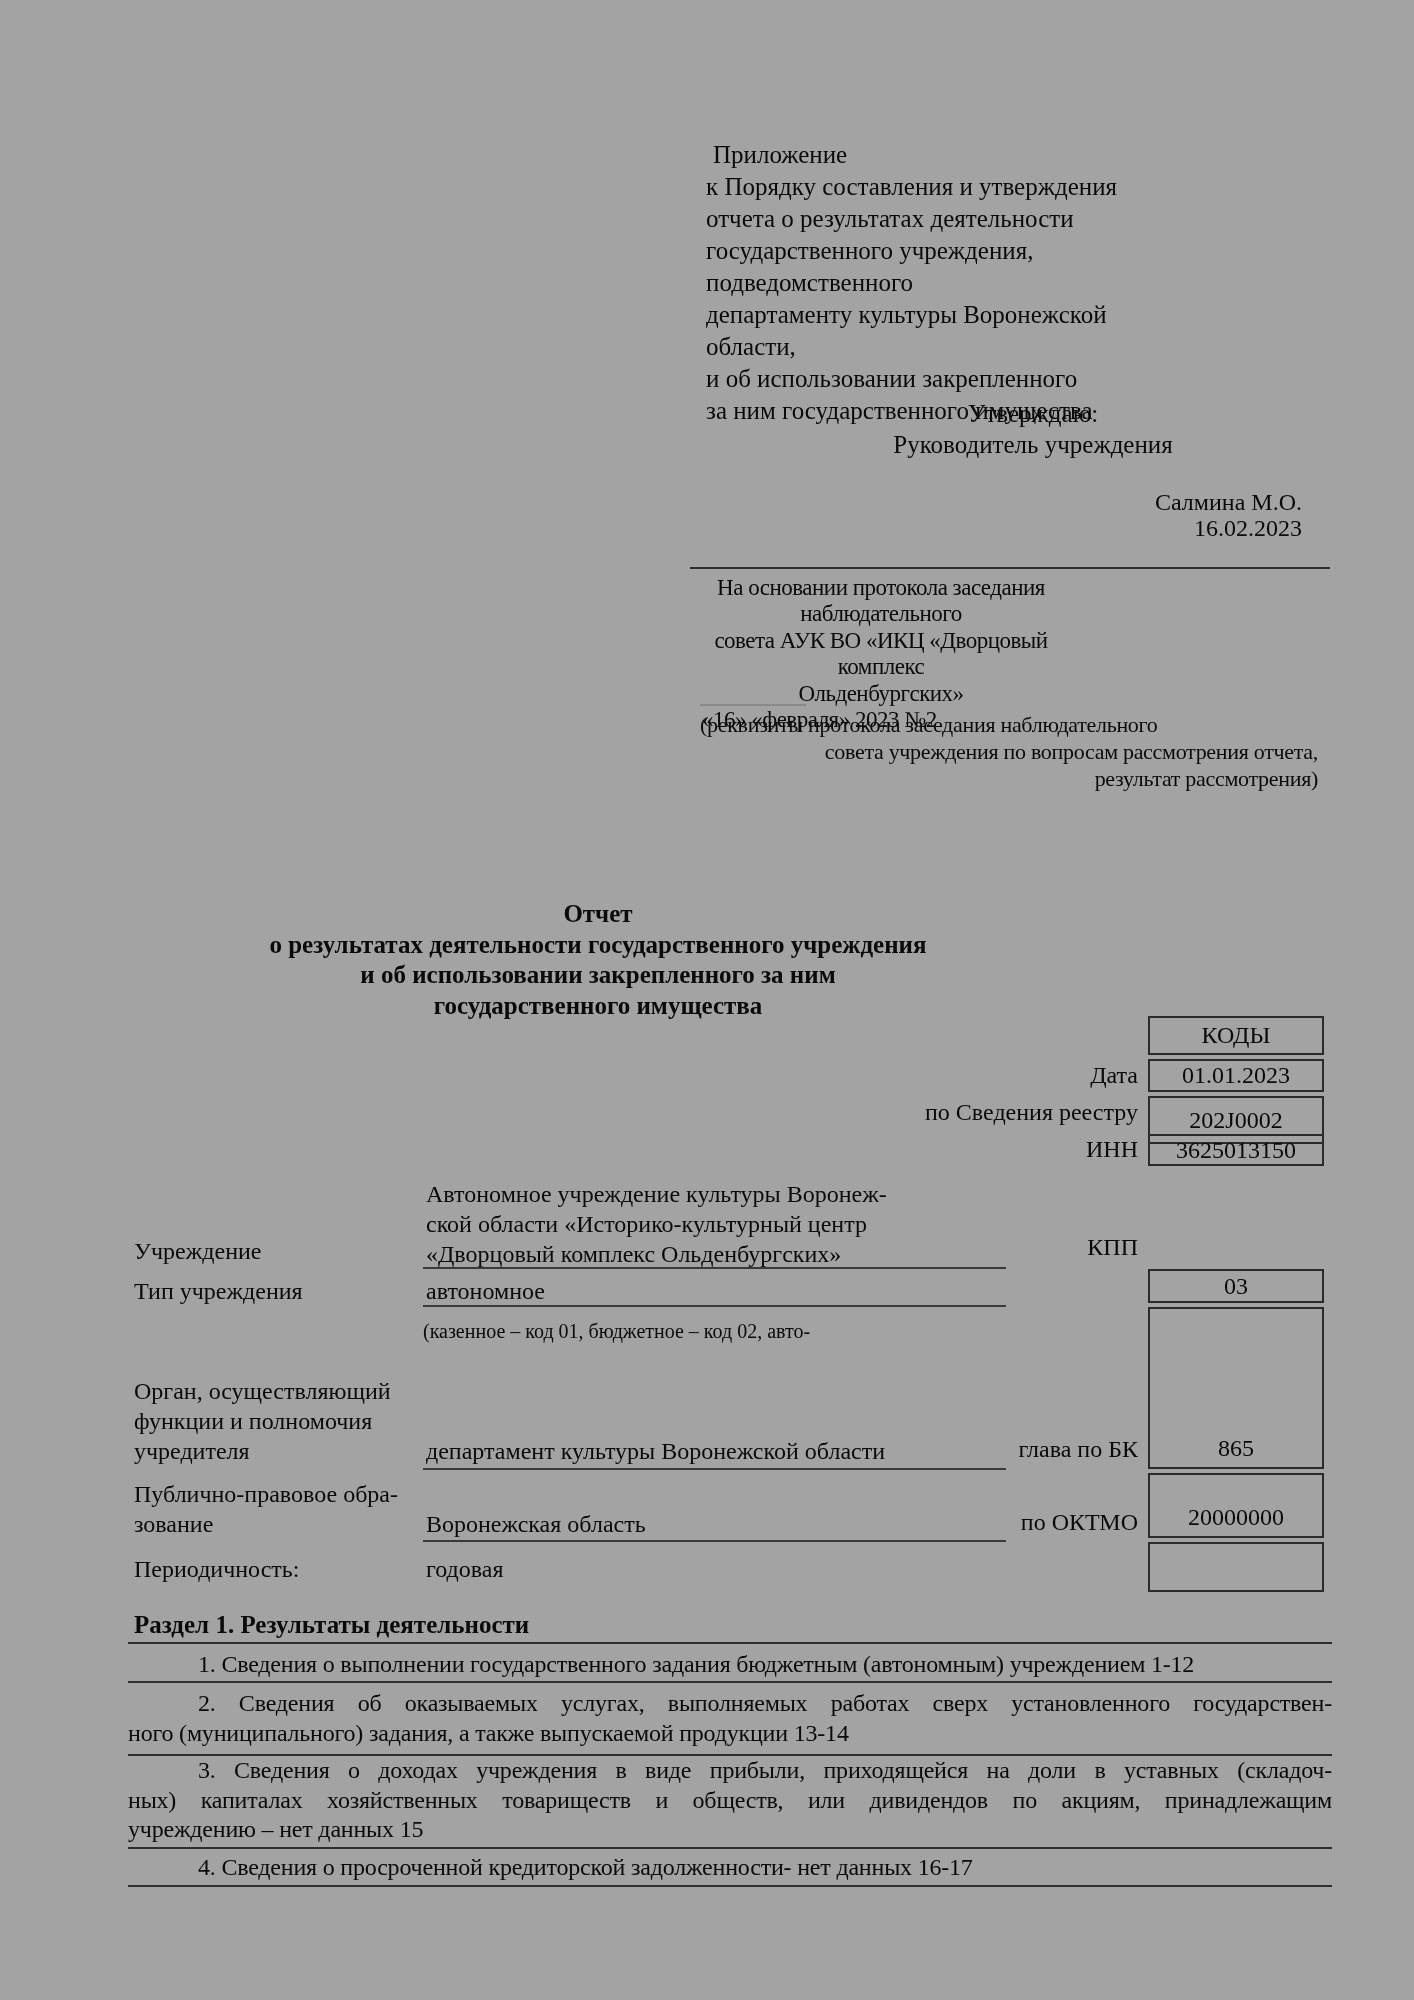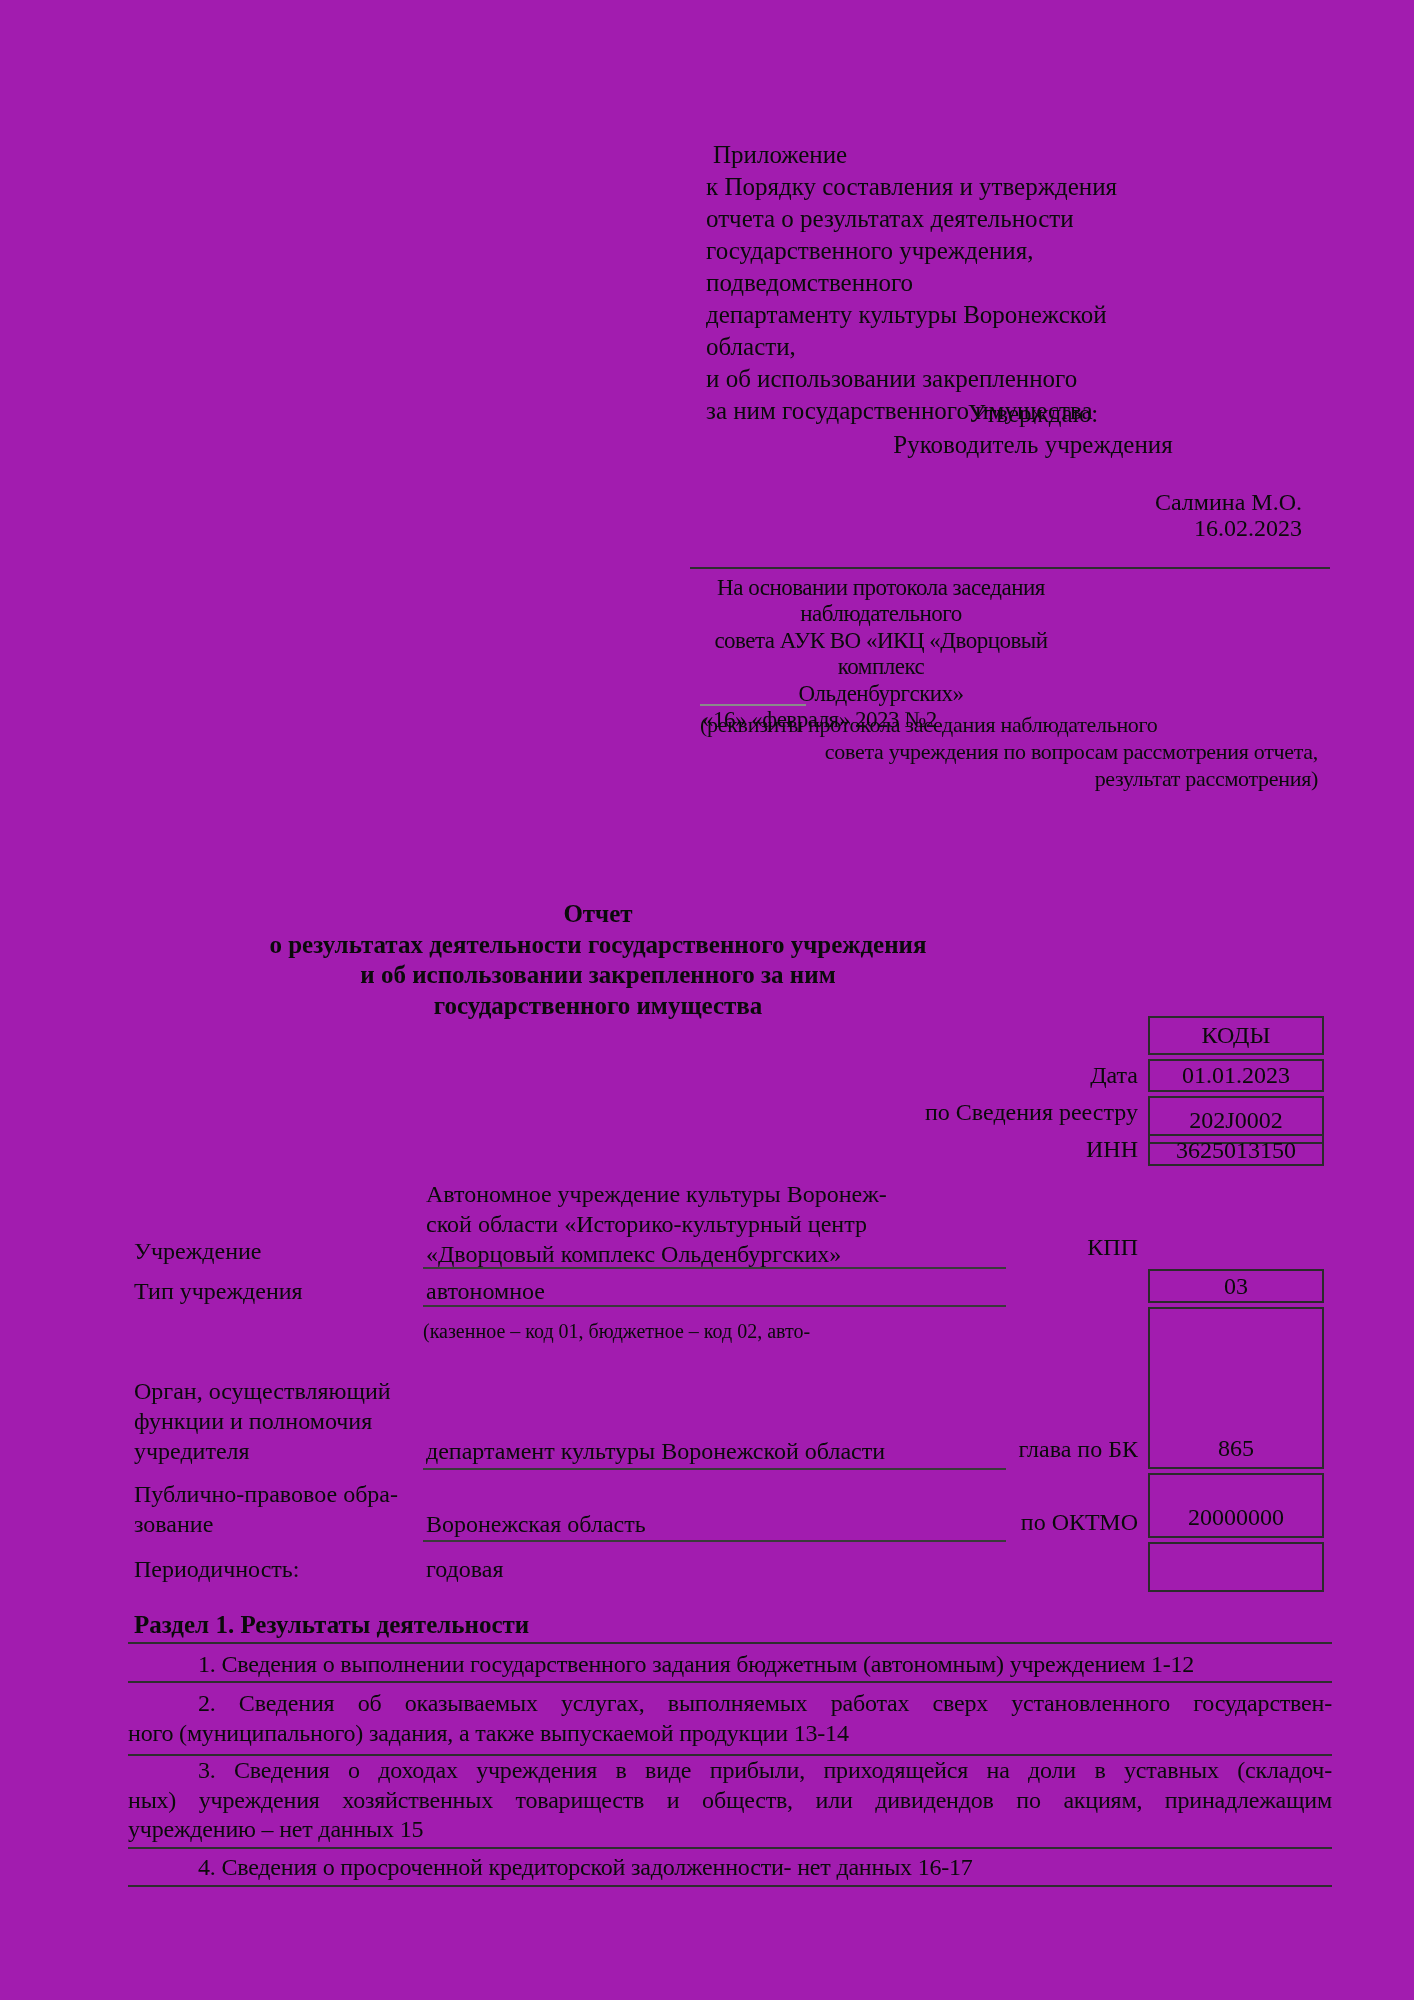--- a/index.html
+++ b/index.html
@@ -1,20 +1,20 @@
 <!DOCTYPE html>
 <html><head>
 <meta charset="utf-8">
 <style>
   html,body{margin:0;padding:0;background:#e8e8e8;}
   .page{
     position:relative;
     width:1414px;height:2000px;
     margin:0 auto;
-    background:#a21caf;
+    background:#a3a3a3;
     color:#0a0a0a;
     font-family:"Liberation Serif","DejaVu Serif",serif;
     font-size:25px;
     overflow:hidden;
   }
   .abs{position:absolute;}
   .rule{position:absolute;border-top:2px solid #2e2e2e;height:0;}
   .rule-thin{position:absolute;border-top:2px solid #8a8a8a;height:0;}
 
   
@@ -170,21 +170,21 @@
   <div class="rule" style="left:128px;top:1681px;width:1204px;"></div>
 
   <div class="sitem" id="item2" style="top:1689px;">
     <div class="indent stretch">2. Сведения об оказываемых услугах, выполняемых работах сверх установленного государствен-</div>
     <div>ного (муниципального) задания, а также выпускаемой продукции 13-14</div>
   </div>
   <div class="rule" style="left:128px;top:1754px;width:1204px;"></div>
 
   <div class="sitem" id="item3" style="top:1756px;">
     <div class="indent stretch">3. Сведения о доходах учреждения в виде прибыли, приходящейся на доли в уставных (складоч-</div>
-    <div class="stretch">ных) учреждения хозяйственных товариществ и обществ, или дивидендов по акциям, принадлежащим</div>
+    <div class="stretch">ных) капиталах хозяйственных товариществ и обществ, или дивидендов по акциям, принадлежащим</div>
     <div>учреждению – нет данных 15</div>
   </div>
   <div class="rule" style="left:128px;top:1847px;width:1204px;"></div>
 
   <div class="sitem" style="top:1854px;">
     <div class="indent">4. Сведения о просроченной кредиторской задолженности- нет данных 16-17</div>
   </div>
   <div class="rule" style="left:128px;top:1885px;width:1204px;"></div>
 
 </div>

